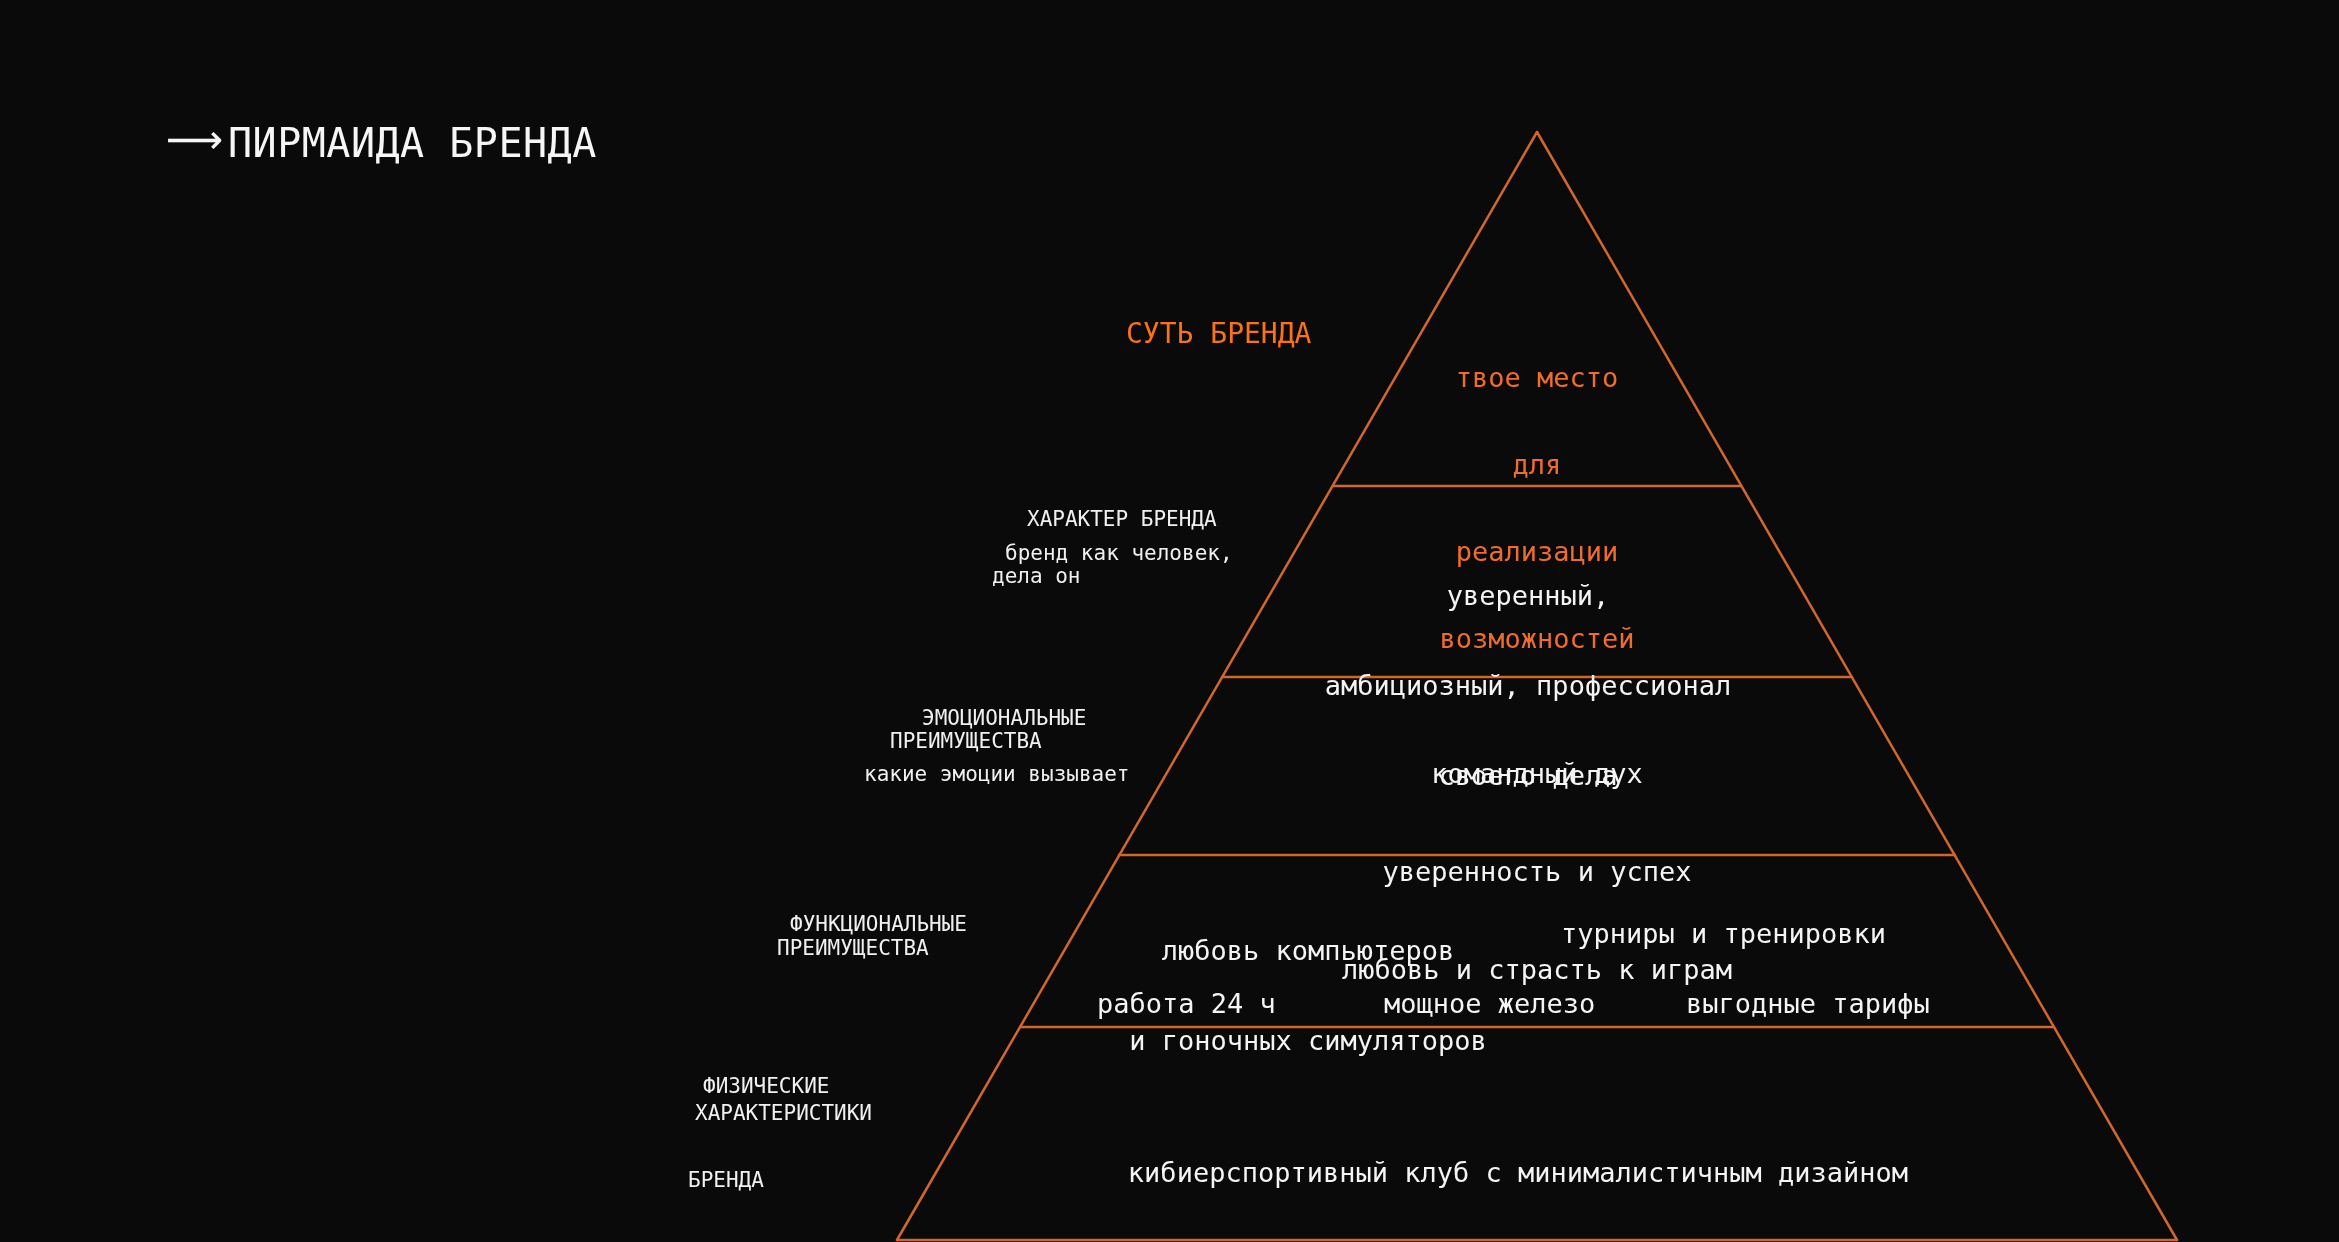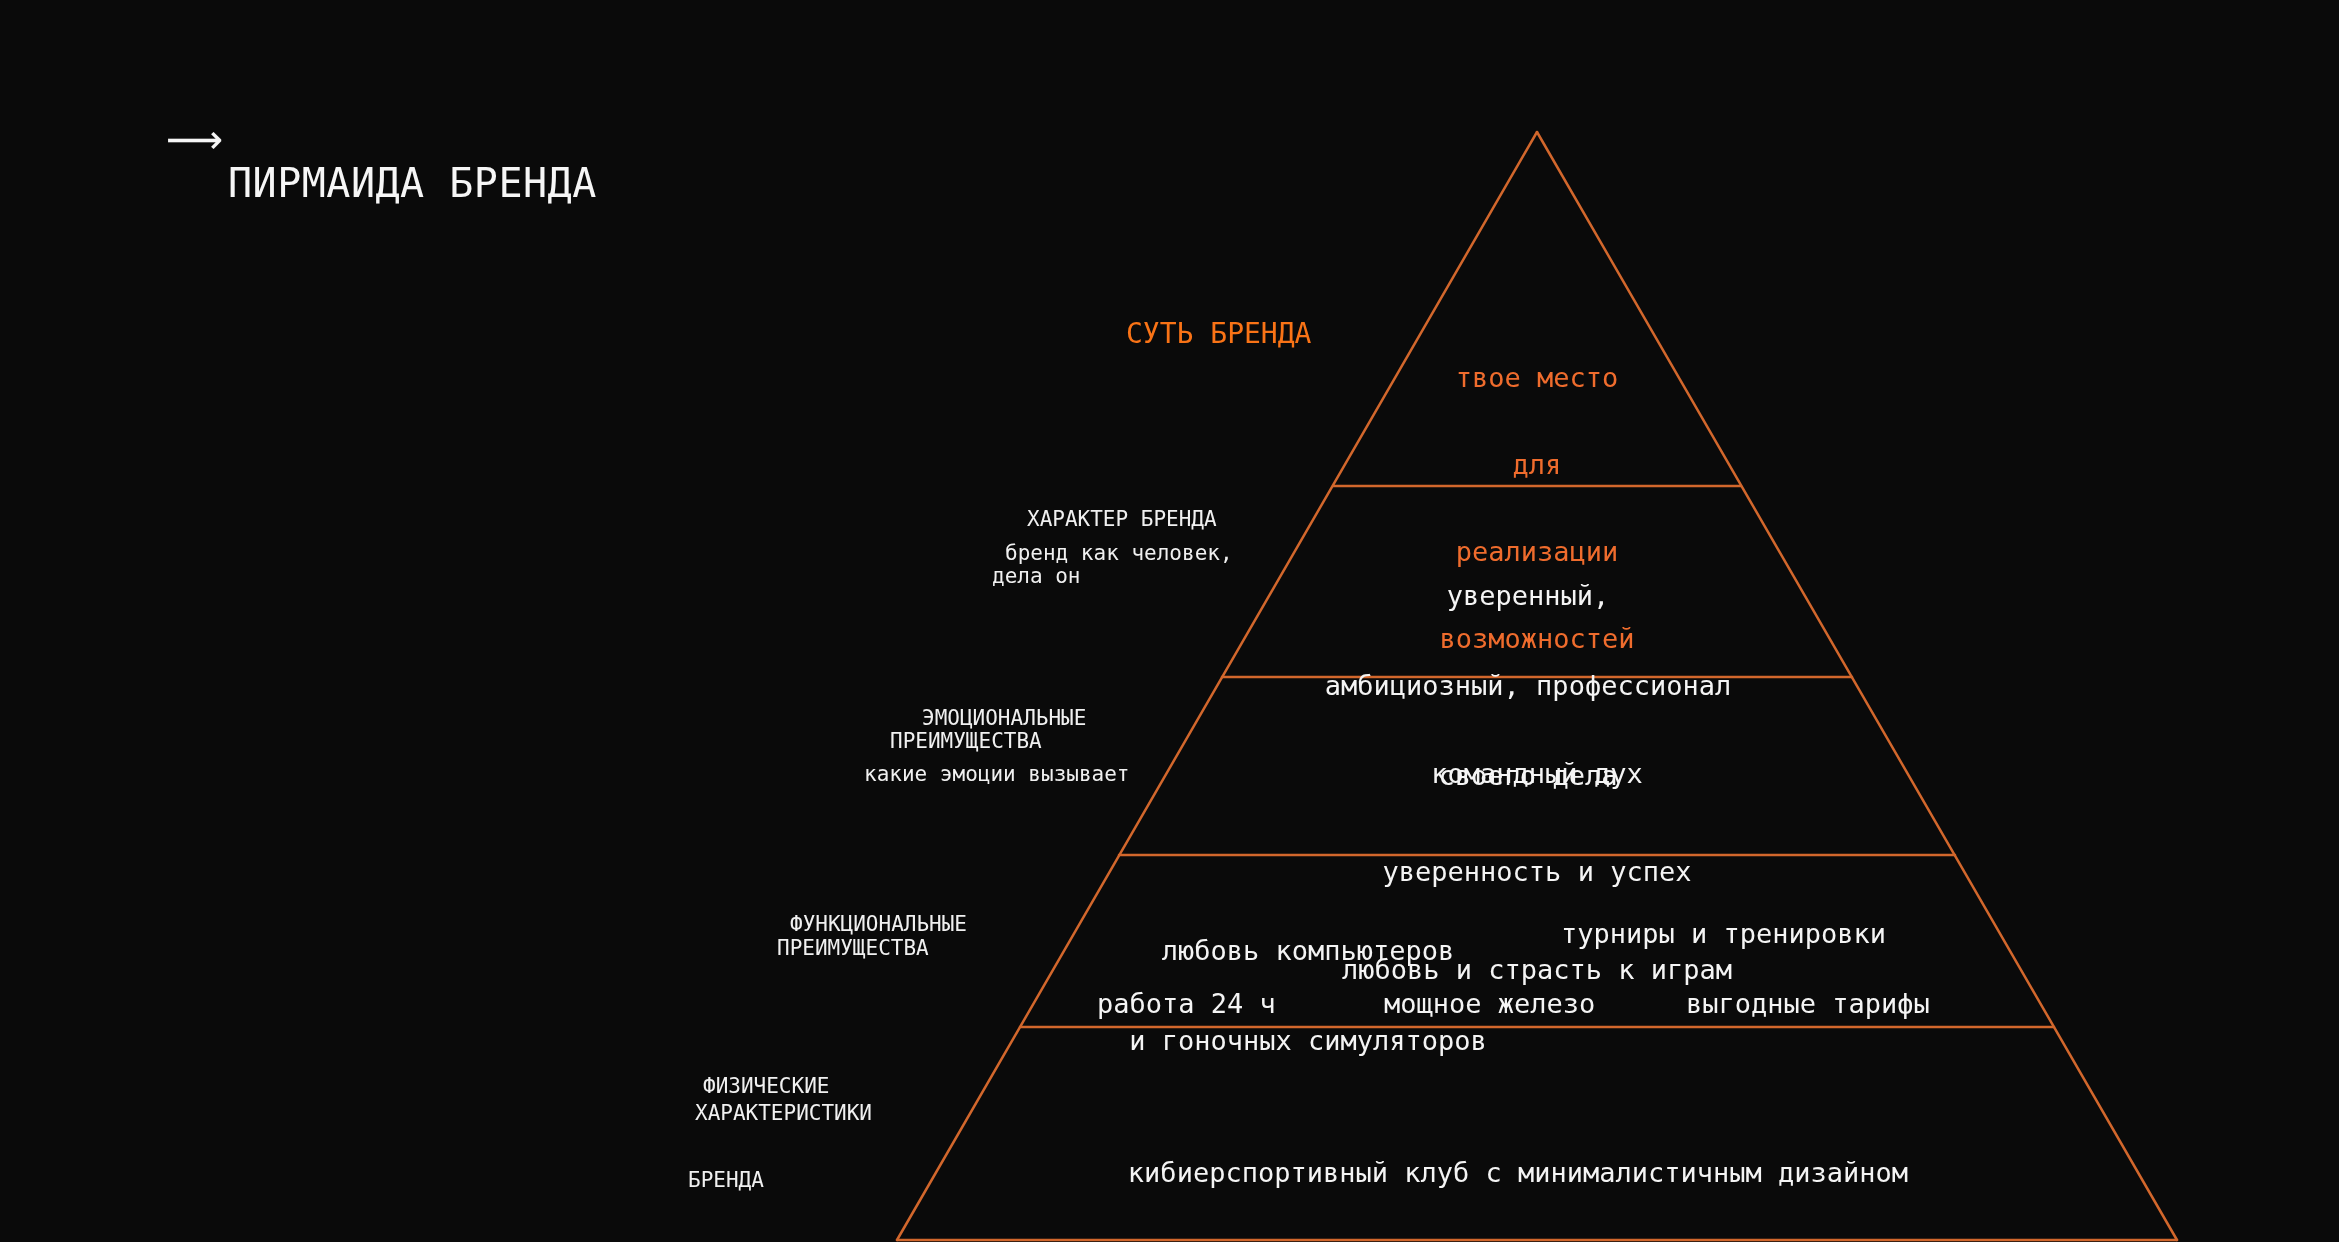--- a/index.html
+++ b/index.html
@@ -39,21 +39,21 @@
       <line x1="1537" y1="132" x2="2177" y2="1240"></line>
       <line x1="897" y1="1240" x2="2177" y2="1240"></line>
       <line x1="1333" y1="486" x2="1741" y2="486"></line>
       <line x1="1222" y1="677" x2="1852" y2="677"></line>
       <line x1="1119" y1="855" x2="1955" y2="855"></line>
       <line x1="1020" y1="1027" x2="2054" y2="1027"></line>
     </g>
   </svg>
 
   <span class="abs arrow" style="left:166px; top:119px;">⟶</span>
-  <span class="abs title" style="left:228px; top:123px;margin-top:40px;">ПИРМАИДА БРЕНДА</span>
+  <span class="abs title" style="left:228px; top:123px;">ПИРМАИДА БРЕНДА</span>
 
   <span class="abs essence-label" style="left:1126px; top:320px;">СУТЬ БРЕНДА</span>
   <div class="abs cblock content orange lh33" style="left:1287px; top:307px; width:500px;">
     <div>твое место</div>
     <div>для</div>
     <div>реализации</div>
     <div>возможностей</div>
   </div>
 
   <span class="abs lbl" style="left:1027px; top:509px;">ХАРАКТЕР БРЕНДА</span>

